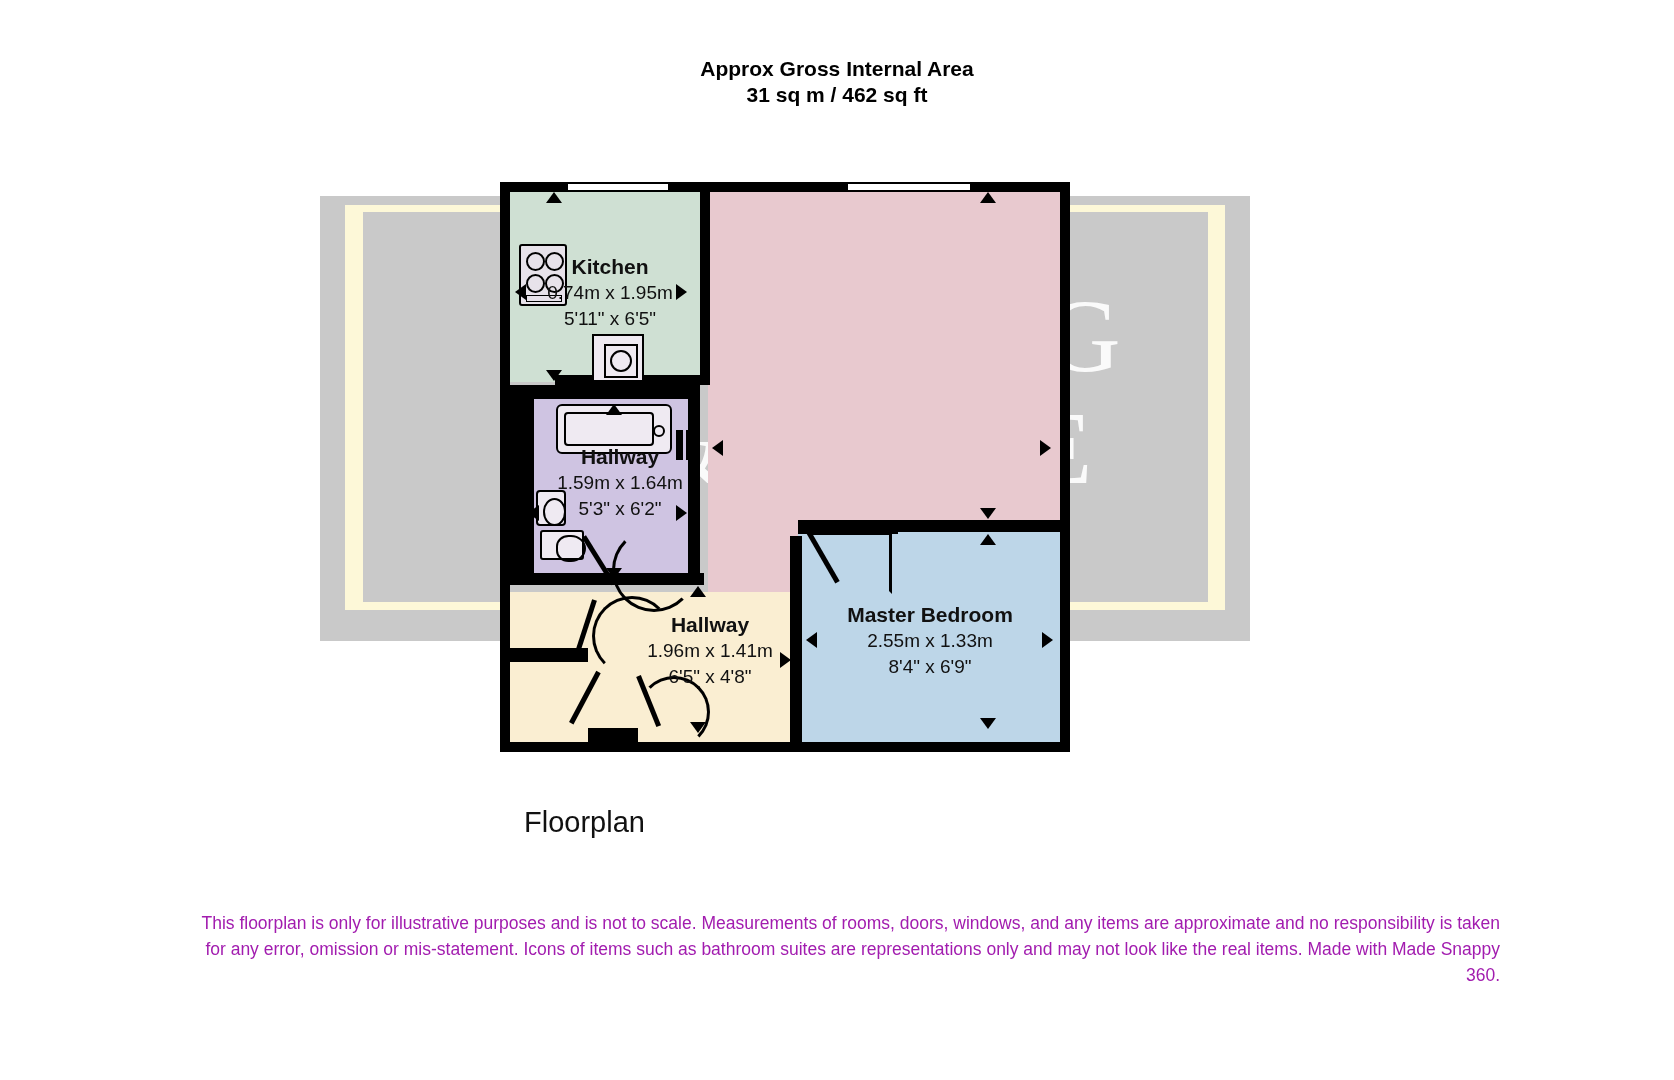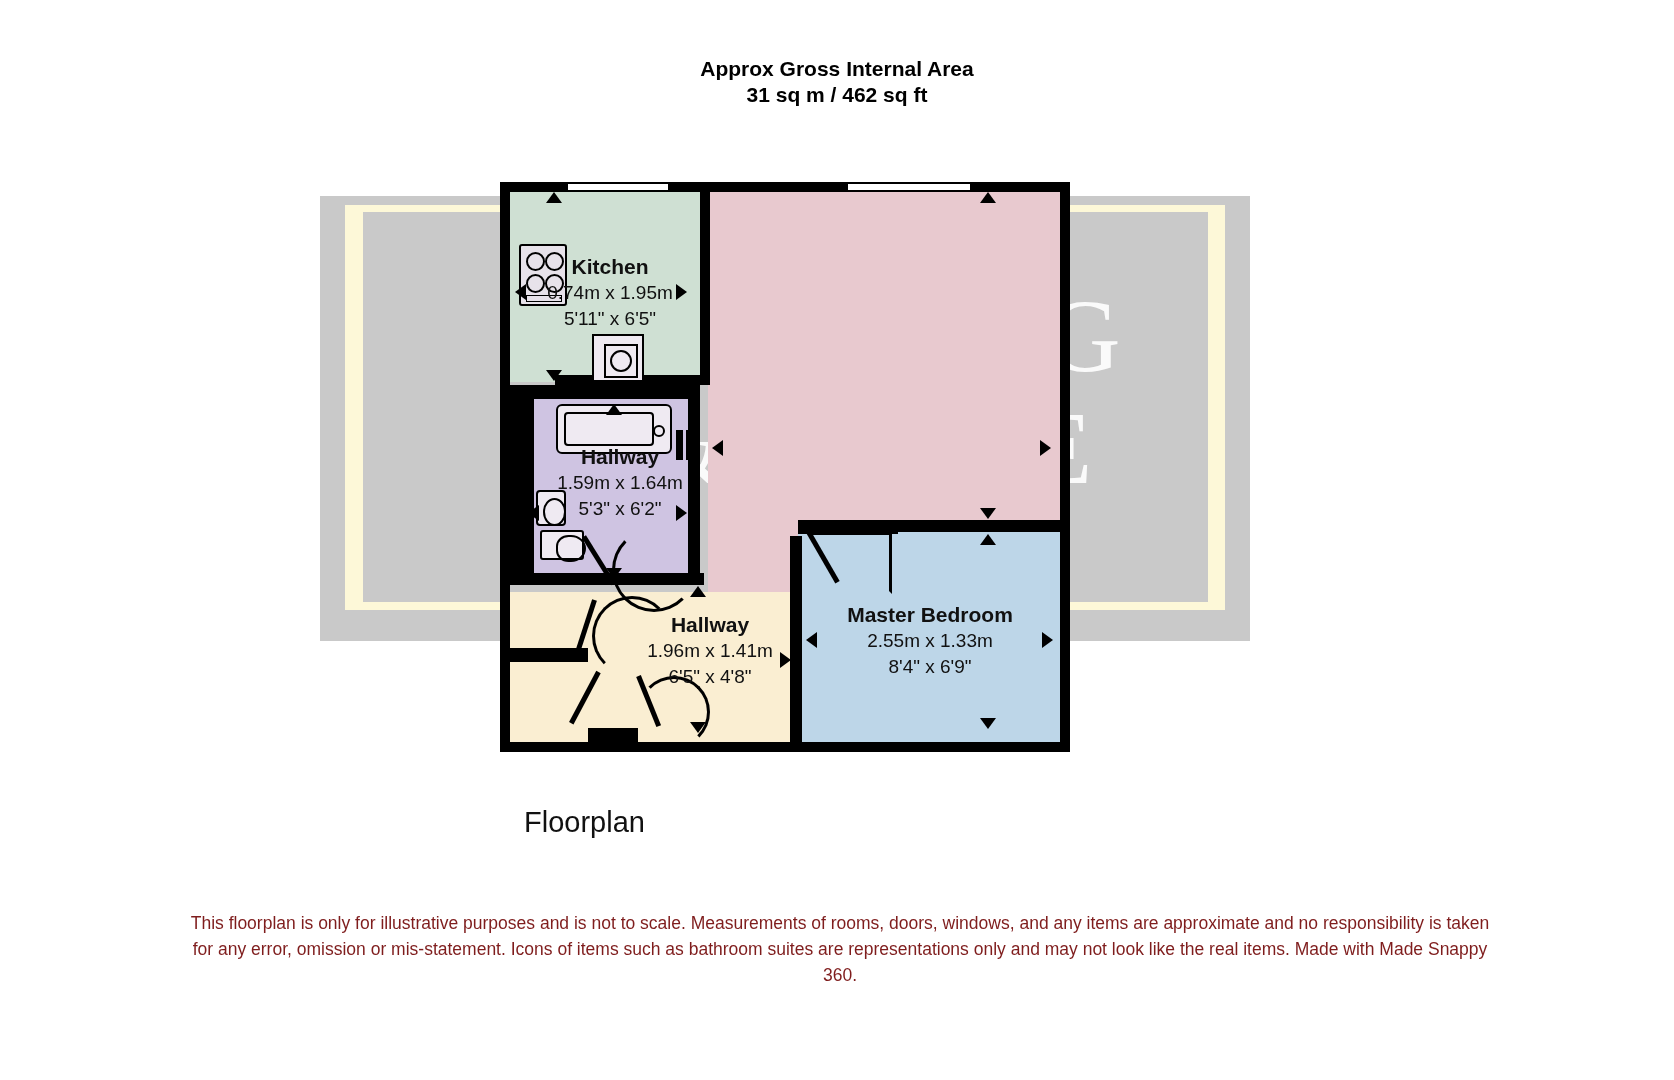--- a/index.html
+++ b/index.html
@@ -233,24 +233,24 @@
     left: 524px;
     top: 806px;
     font-size: 29px;
     color: #111;
   }
   .disclaimer {
     position: absolute;
     left: 180px;
     top: 910px;
     width: 1320px;
-    text-align: center;
+    text-align: right;
     font-size: 17.5px;
     line-height: 26px;
-    color: #7f1d1d;
+    color: #a21caf;
   }
 </style>
 </head>
 <body>
 
 <div class="header">
   <div>Approx Gross Internal Area</div>
   <div>31 sq m / 462 sq ft</div>
 </div>
 

